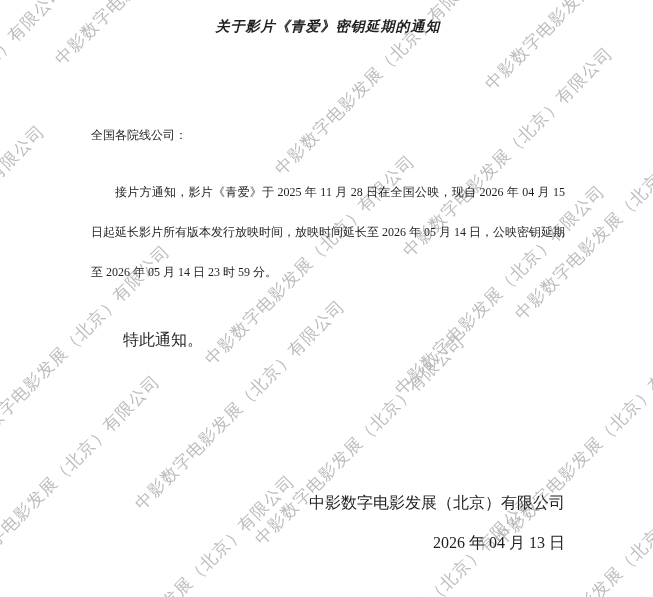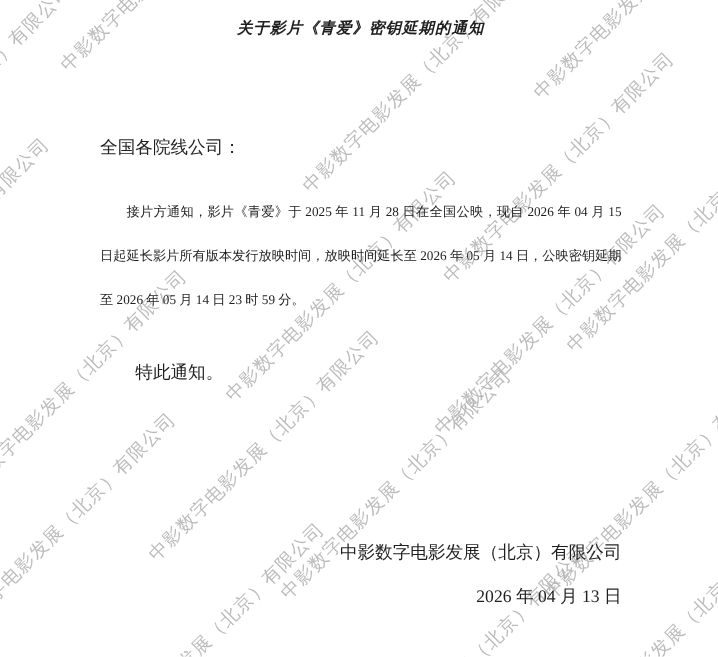--- a/index.html
+++ b/index.html
@@ -43,21 +43,21 @@
   .title {
     text-align: center;
     font-size: 14px;
     font-weight: bold;
     line-height: 1.5;
     margin-top: 16px;
     letter-spacing: 1px;
     font-style: italic;
   }
   .salutation {
-    font-size: 16px;
+    font-size: 12px;
     line-height: 40px;
     margin-top: 78px;
   }
   .body-paragraph {
     font-size: 12px;
     line-height: 40px;
     margin-top: 17px;
     text-indent: 2em;
     text-align: justify;
   }

